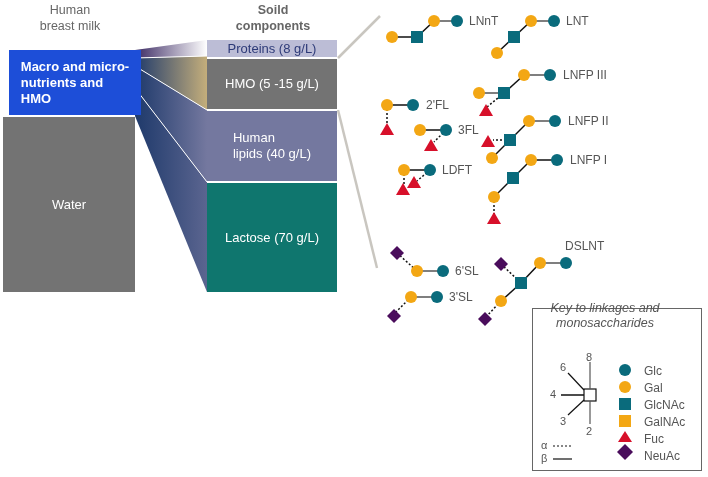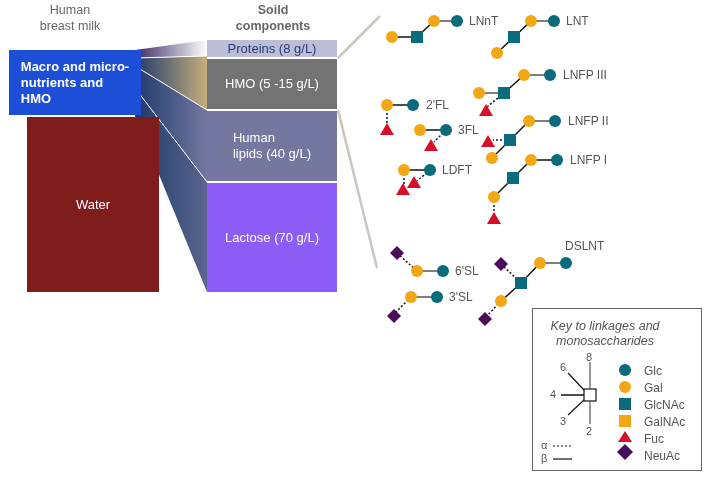--- a/index.html
+++ b/index.html
@@ -45,27 +45,27 @@
   <line x1="135" y1="66" x2="207" y2="110" stroke="#fff" stroke-width="1"></line>
   <line x1="135" y1="88" x2="207" y2="182" stroke="#fff" stroke-width="1"></line>
 
   <line x1="338" y1="58" x2="380" y2="16" stroke="#c9c6c0" stroke-width="2.5"></line>
   <line x1="338" y1="110" x2="377" y2="268" stroke="#c9c6c0" stroke-width="2.5"></line>
 </svg>
 
 <div class="box" style="left:9px;top:50px;width:132px;height:65px;background:#1d4ed8;white-space:pre-line;font-weight:bold;">Macro and micro-
 nutrients and
 HMO</div>
-<div class="box" style="left:3px;top:117px;width:132px;height:175px;background:#7f1d1d;margin-left:24px;">Water</div>
+<div class="box" style="left:3px;top:117px;width:132px;height:175px;background:#737373;">Water</div>
 
 <div class="box" style="left:207px;top:40px;width:130px;height:17px;background:#bcbdd6;color:#2d3a78;">Proteins (8 g/L)</div>
 <div class="box" style="left:207px;top:59px;width:130px;height:50px;background:#737373;">HMO (5 -15 g/L)</div>
 <div class="box" style="left:207px;top:111px;width:130px;height:70px;background:#74789f;white-space:pre-line;">Human
 lipids (40 g/L)</div>
-<div class="box" style="left:207px;top:183px;width:130px;height:109px;background:#8b5cf6;">Lactose (70 g/L)</div>
+<div class="box" style="left:207px;top:183px;width:130px;height:109px;background:#0f766e;">Lactose (70 g/L)</div>
 
 <svg width="708" height="477">
   <defs>
     <g id="glc">
         <circle r="6" fill="#0a6b7c"></circle>
       </g>
     <g id="gal">
         <circle r="6" fill="#f3a714"></circle>
       </g>
     <g id="glcnac">
@@ -197,21 +197,21 @@
     <use href="#glcnac" x="521" y="283"></use>
     <use href="#gal" x="540" y="263"></use>
     <use href="#glc" x="566" y="263"></use>
     <use href="#gal" x="501" y="301"></use>
     <use href="#neuac" x="485" y="319"></use>
     <text class="lbl" x="565" y="250">DSLNT</text>
   </g>
 </svg>
 
 <div style="position:absolute;left:532px;top:308px;width:170px;height:163px;border:1.5px solid #666;box-sizing:border-box;background:#fff;"></div>
-<div class="key-title" style="left:534px;top:319px;width:142px;white-space:pre-line;">Key to linkages and
+<div class="key-title" style="left:534px;top:301px;width:142px;white-space:pre-line;">Key to linkages and
 monosaccharides</div>
 
 <svg width="708" height="477">
 
   <g>
     <rect x="584" y="389" width="12" height="12" fill="#fff" stroke="#111" stroke-width="1.2"></rect>
     <line x1="590" y1="362" x2="590" y2="389" stroke="#555" stroke-width="1.2"></line>
     <line x1="590" y1="401" x2="590" y2="424" stroke="#555" stroke-width="1.2"></line>
     <line x1="561" y1="395" x2="584" y2="395" stroke="#111" stroke-width="1.5"></line>
     <line x1="568" y1="373" x2="584" y2="390" stroke="#111" stroke-width="1.2"></line>

